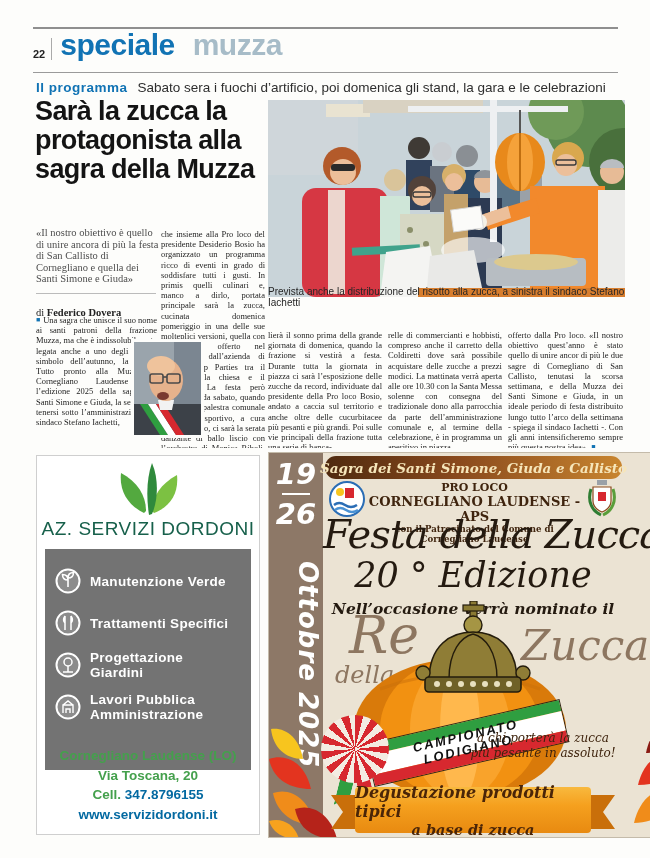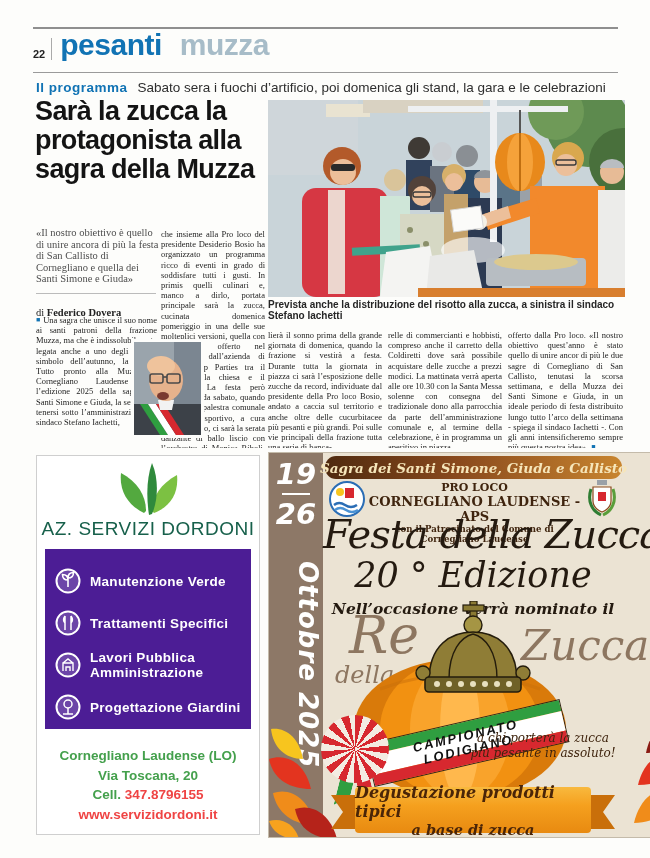--- a/index.html
+++ b/index.html
@@ -31,34 +31,34 @@
   .bodycol { font-family:"Liberation Serif", serif; font-size:8.5px; line-height:10.2px; text-align:justify; color:#1d1d1d; overflow:hidden; hyphens:auto; -webkit-hyphens:auto; }
   .col1 { left:36px;  top:315px; width:121px; height:133px; }
   .col2 { left:161px; top:229px; width:104px; height:219px; }
   .col3 { left:268px; top:330px; width:114px; height:118px; }
   .col4 { left:388px; top:330px; width:114px; height:118px; }
   .col5 { left:508px; top:330px; width:115px; height:118px; }
   .bullet { color:#1173b4; font-size:7px; margin-right:3px; vertical-align:1px; }
   .endmark { color:#1173b4; font-size:7px; margin-left:3px; vertical-align:1px; }
 
   .main-photo { left:268px; top:100px; width:357px; height:197px; background:#c9d4d9; overflow:hidden; }
-  .caption { left:268px; top:299px; width:357px; font-size:10px; font-weight:bold; color:#262626; }
+  .caption { left:268px; top:286px; width:357px; font-size:10px; font-weight:normal; color:#262626; }
 
   .inset-photo { left:134px; top:342px; width:67px; height:93px; z-index:3; outline:3px solid #fdfdfb; background:#98a2aa; }
 
   
   .ad-left { left:36px; top:455px; width:224px; height:380px; background:#fff; border:1px solid #cfcfcf; }
   .ad-left .logo { position:absolute; left:77px; top:7px; width:70px; height:52px; }
   .ad-left .title { position:absolute; left:0; top:62px; width:100%; text-align:center; font-size:19px; color:#17604b; letter-spacing:0.5px; }
-  .green-panel { position:absolute; left:8px; top:93px; width:206px; height:180px; background:#4c1d95; padding:11px 4px 0 10px; }
+  .green-panel { position:absolute; left:8px; top:93px; width:206px; height:221px; background:#737373; padding:11px 12px 0 10px; }
   .svc-row { display:flex; align-items:center; height:42px; }
   .svc-icon { width:26px; height:26px; flex:0 0 26px; margin-right:9px; }
   .svc-label { color:#fff; font-size:13.5px; font-weight:bold; letter-spacing:0.3px; }
   .ad-left .addr { position:absolute; left:0; top:290px; width:100%; text-align:center; font-size:13.5px; line-height:19.5px; color:#44a04c; font-weight:bold; }
-  .addr .dark { color:#ef4444; }
+  .addr .dark { color:#0369a1; }
 
   
   .ad-right { left:268px; top:452px; width:413px; height:386px; background:#ebe3d3; border:1px solid #c4bbaa; overflow:hidden; font-family:"DejaVu Serif", serif;padding-left:34px; }
   .sidebar { position:absolute; left:0; top:0; width:54px; height:100%; background:#8d7867; }
   .side-num { width:100%; text-align:center; color:#fff; font-style:italic; font-weight:bold; font-size:29px; line-height:34px; font-family:"DejaVu Sans", sans-serif; }
   .side-rule { width:28px; height:2px; background:#fff; margin:2px auto; }
   .side-month { position:absolute; left:0; top:92px; width:54px; height:240px; color:#fff; font-style:italic; font-weight:bold; font-size:26px; writing-mode:vertical-rl; text-align:center; font-family:"DejaVu Sans", sans-serif; letter-spacing:1px; }
   .top-banner { position:absolute; left:56px; top:3px; width:297px; height:23px; background:linear-gradient(90deg,#4f2a0f,#8a4a1d 45%,#c8852f); border-radius:11px; display:flex; align-items:center; justify-content:center; }
   .top-banner span { color:#f6e6ba; font-style:italic; font-weight:bold; font-size:13.5px; white-space:nowrap; }
   .org-block { position:absolute; left:98px; top:28px; width:215px; text-align:center; color:#3f240e; }
@@ -96,21 +96,21 @@
   .ribbon-mid .l2 { font-style:italic; font-weight:bold; font-size:14.5px; color:#4a2508; }
   .leaves { position:absolute; }
 </style>
 </head>
 <body>
 
 <div class="abs rule-top"></div>
 <div class="abs header-row">
   <span class="pagenum">22</span>
   <span class="pagenum-tick"></span>
-  <span class="section1">pesanti</span>
+  <span class="section1">speciale</span>
   <span class="section2">muzza</span>
 </div>
 <div class="abs rule-2"></div>
 
 <div class="abs kicker">
   <span class="kicker-label">Il programma</span><span class="kicker-text">Sabato sera i fuochi d’artificio, poi domenica gli stand, la gara e le celebrazioni</span>
 </div>
 
 <h1 class="abs headline">Sarà la zucca la protagonista alla sagra della Muzza</h1>
 
@@ -241,31 +241,31 @@
     <div class="svc-row">
       <svg class="svc-icon" viewBox="0 0 26 26">
           <circle cx="13" cy="13" r="11.5" fill="rgba(255,255,255,0.18)" stroke="#fff" stroke-width="2"></circle>
           <path d="M10,6 v14 M16,6 v14 M10,6 c-2,3 -2,5 0,7 M16,6 c2,3 2,5 0,7" fill="none" stroke="#fff" stroke-width="1.5"></path>
         </svg>
       <span class="svc-label">Trattamenti  Specifici</span>
     </div>
     <div class="svc-row">
       <svg class="svc-icon" viewBox="0 0 26 26">
           <circle cx="13" cy="13" r="11.5" fill="rgba(255,255,255,0.18)" stroke="#fff" stroke-width="2"></circle>
-          <path d="M8,19 v-8 h10 v8 M8,11 l5,-4 l5,4 M11,19 v-4 h4 v4" fill="none" stroke="#fff" stroke-width="1.4"></path>
-        </svg>
-      <span class="svc-label">Lavori Pubblica Amministrazione</span>
-    </div>
-    <div class="svc-row">
-      <svg class="svc-icon" viewBox="0 0 26 26">
-          <circle cx="13" cy="13" r="11.5" fill="rgba(255,255,255,0.18)" stroke="#fff" stroke-width="2"></circle>
           <circle cx="13" cy="10" r="4" fill="none" stroke="#fff" stroke-width="1.5"></circle>
           <path d="M13,14 v6 M8,20 h10" fill="none" stroke="#fff" stroke-width="1.5"></path>
         </svg>
       <span class="svc-label">Progettazione Giardini</span>
+    </div>
+    <div class="svc-row">
+      <svg class="svc-icon" viewBox="0 0 26 26">
+          <circle cx="13" cy="13" r="11.5" fill="rgba(255,255,255,0.18)" stroke="#fff" stroke-width="2"></circle>
+          <path d="M8,19 v-8 h10 v8 M8,11 l5,-4 l5,4 M11,19 v-4 h4 v4" fill="none" stroke="#fff" stroke-width="1.4"></path>
+        </svg>
+      <span class="svc-label">Lavori Pubblica Amministrazione</span>
     </div>
   </div>
   <div class="addr">
     <div>Cornegliano Laudense (LO)</div>
     <div>Via Toscana, 20</div>
     <div><span>Cell. </span><span class="dark">347.8796155</span></div>
     <div class="dark">www.servizidordoni.it</div>
   </div>
 </div>
 

